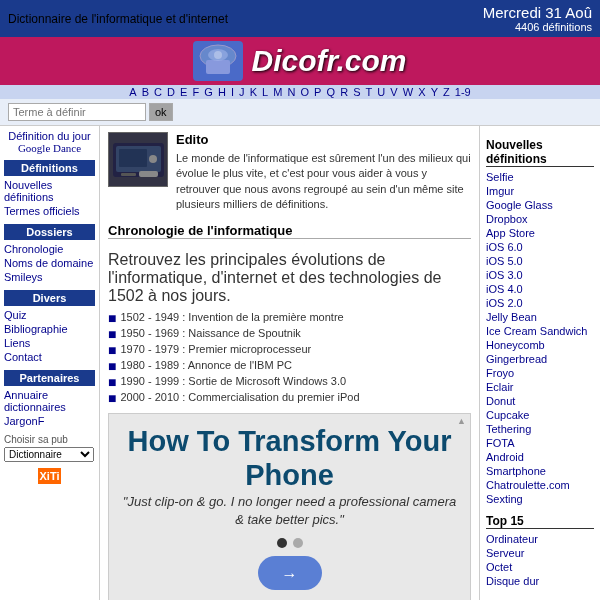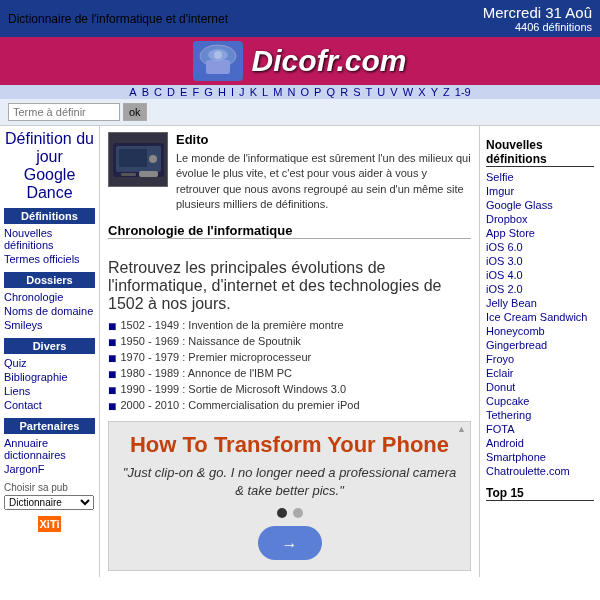--- a/index.html
+++ b/index.html
@@ -25,29 +25,29 @@
     #search-box { display: flex; align-items: center; padding: 4px 8px; background: #e8eef8; border-bottom: 1px solid #ccc; }
     #search-input { border: 1px solid #aaa; font-size: 11px; padding: 2px 4px; width: 130px; }
     #search-btn { background: #ddd; border: 1px solid #aaa; font-size: 11px; padding: 2px 5px; margin-left: 3px; cursor: pointer; }
 
     
     #content { flex: 1; padding: 6px 8px; border-right: 1px solid #ccc; }
     #edito { display: flex; margin-bottom: 10px; }
     #edito-img { width: 60px; height: 55px; background: #334; display: flex; align-items: center; justify-content: center; margin-right: 8px; flex-shrink: 0; border: 1px solid #666; }
     #edito-text { font-size: 11px; color: #333; line-height: 1.4; }
     #edito-title { font-weight: bold; font-size: 13px; color: #000; margin-bottom: 4px; }
-    #chrono-title { font-weight: bold; font-size: 13px; border-bottom: 1px solid #aaa; margin-bottom: 20px; }
+    #chrono-title { font-weight: bold; font-size: 13px; border-bottom: 1px solid #aaa; margin-bottom: 12px; }
     #chrono-desc { font-size: 16px; color: #333; margin-bottom: 6px; }
     .chrono-item { font-size: 11px; color: #333; margin-bottom: 2px; display: flex; align-items: flex-start; }
     .chrono-bullet { color: #00008b; font-size: 14px; margin-right: 4px; line-height: 1; }
 
     
     #ad-banner { background: #e8e8e8; border: 1px solid #ccc; margin-top: 8px; padding: 10px; text-align: center; position: relative; }
     #ad-label { position: absolute; top: 2px; right: 2px; font-size: 9px; color: #999; }
-    #ad-title { font-size: 22px; font-weight: bold; color: #c2410c; line-height: 1.2; margin-bottom: 6px; }
+    #ad-title { font-size: 29px; font-weight: bold; color: #0c4a6e; line-height: 1.2; margin-bottom: 0; }
     #ad-quote { font-size: 13px; color: #333; font-style: italic; margin-bottom: 8px; line-height: 1.4; }
     #ad-dots { display: flex; justify-content: center; gap: 6px; margin-bottom: 8px; }
     .ad-dot { width: 10px; height: 10px; border-radius: 50%; background: #aaa; }
     .ad-dot.active { background: #333; }
     #ad-btn { background: #5a7fd4; color: #fff; border: none; border-radius: 20px; padding: 8px 24px; font-size: 16px; cursor: pointer; }
 
     
     #right-sidebar { width: 120px; min-width: 120px; padding: 4px 6px; }
     .right-section-title { font-weight: bold; font-size: 12px; border-bottom: 1px solid #333; margin-bottom: 3px; margin-top: 8px; }
     .right-link { display: block; color: #00008b; text-decoration: none; font-size: 11px; padding: 1px 0; }
@@ -105,30 +105,30 @@
     <a href="#">V</a>
     <a href="#">W</a>
     <a href="#">X</a>
     <a href="#">Y</a>
     <a href="#">Z</a>
     <a href="#">1-9</a>
   </span>
 </div>
 
 <div id="search-box">
-  <input id="search-input" type="text" style="border: 1px solid rgb(170, 170, 170); font-size: 11px; padding: 2px 4px; width: 112px;" placeholder="Terme à définir">
+  <input id="search-input" type="text" style="border: 1px solid rgb(170, 170, 170); font-size: 11px; padding: 2px 4px; width: 138px;" placeholder="Terme à définir">
   <button id="search-btn" style="background:#a3a3a3;border:1px solid #aaa;font-size:11px;padding:2px 5px;margin-left:3px;cursor:pointer;">ok</button>
 </div>
 
 <div id="main">
 
   <div id="sidebar">
-    <div style="text-align:center;font-size:16px;margin-bottom:2px;">
+    <div style="text-align:center;font-size:11px;margin-bottom:2px;">
       <a href="#" style="color:#00008b;text-decoration:none;">Définition du jour</a><br>
-      <a href="#" style="color:#00008b;text-decoration:none;">Google Dance</a>
+      <a href="#" style="color:#00008b;text-decoration:none;font-family:Liberation Serif, serif;">Google Dance</a>
     </div>
     <div class="sidebar-section-title">Définitions</div>
     <a class="sidebar-link" href="#">Nouvelles définitions</a>
     <a class="sidebar-link" href="#">Termes officiels</a>
     <div class="sidebar-section-title">Dossiers</div>
     <a class="sidebar-link" href="#">Chronologie</a>
     <a class="sidebar-link" href="#">Noms de domaine</a>
     <a class="sidebar-link" href="#">Smileys</a>
     <div class="sidebar-section-title">Divers</div>
     <a class="sidebar-link" href="#">Quiz</a>
@@ -214,33 +214,41 @@
 
   <div id="right-sidebar">
     <div class="right-section-title">Nouvelles définitions</div>
     <div id="nouvelles-defs-list">
         <a class="right-link" href="#">Selfie</a>
         <a class="right-link" href="#">Imgur</a>
         <a class="right-link" href="#">Google Glass</a>
         <a class="right-link" href="#">Dropbox</a>
         <a class="right-link" href="#">App Store</a>
         <a class="right-link" href="#">iOS 6.0</a>
+        <a class="right-link" href="#">iOS 5.0</a>
         <a class="right-link" href="#">iOS 3.0</a>
         <a class="right-link" href="#">iOS 4.0</a>
         <a class="right-link" href="#">iOS 2.0</a>
         <a class="right-link" href="#">Jelly Bean</a>
         <a class="right-link" href="#">Ice Cream Sandwich</a>
         <a class="right-link" href="#">Honeycomb</a>
         <a class="right-link" href="#">Gingerbread</a>
         <a class="right-link" href="#">Froyo</a>
         <a class="right-link" href="#">Eclair</a>
         <a class="right-link" href="#">Donut</a>
         <a class="right-link" href="#">Cupcake</a>
         <a class="right-link" href="#">Tethering</a>
         <a class="right-link" href="#">FOTA</a>
         <a class="right-link" href="#">Android</a>
         <a class="right-link" href="#">Smartphone</a>
         <a class="right-link" href="#">Chatroulette.com</a>
+        <a class="right-link" href="#">Sexting</a>
       </div>
     <div class="right-section-title">Top 15</div>
+    <div id="top15-list">
+        <a class="right-link" href="#">Ordinateur</a>
+        <a class="right-link" href="#">Serveur</a>
+        <a class="right-link" href="#">Octet</a>
+        <a class="right-link" href="#">Disque dur</a>
+      </div>
   </div>
 
 </div>
 
 </body></html>

